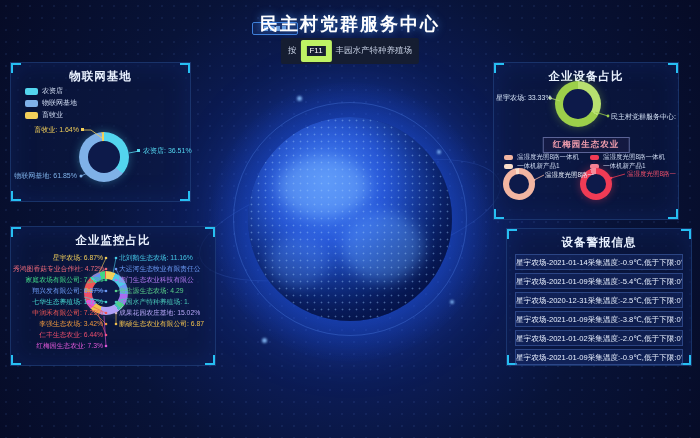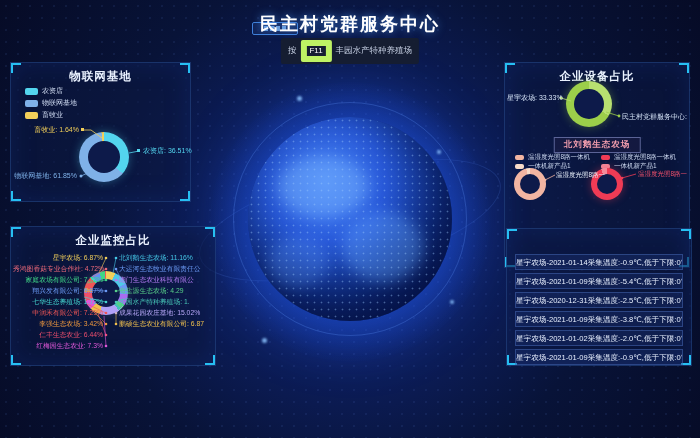--- a/index.html
+++ b/index.html
@@ -206,36 +206,36 @@
     <div class="lbl r" style="left:2px;top:115px;width:90px;color:#e058d8;">红梅园生态农业: 7.3%</div>
     <div class="lbl" style="left:108px;top:27px;color:#45c8e8;">北刘鹅生态农场: 11.16%</div>
     <div class="lbl" style="left:108px;top:38px;color:#6b9af5;">大运河生态牧业有限责任公</div>
     <div class="lbl" style="left:108px;top:49px;color:#b07af0;">陶门生态农业科技有限公</div>
     <div class="lbl" style="left:108px;top:60px;color:#58d08a;">海盐源生态农场: 4.29</div>
     <div class="lbl" style="left:108px;top:71px;color:#48c8b8;">丰园水产特种养殖场: 1.</div>
     <div class="lbl" style="left:108px;top:82px;color:#b8a8f8;">成果花园农庄基地: 15.02%</div>
     <div class="lbl" style="left:108px;top:93px;color:#f0c04e;">鹏硕生态农业有限公司: 6.87</div>
   </div>
 
-  <div class="panel" style="left:504px;top:62px;width:186px;height:206px;">
+  <div class="panel" style="left:493px;top:62px;width:186px;height:158px;">
     <div class="p-title">企业设备占比</div>
     <div class="donut" id="donutDevice"></div>
     <svg class="lines" width="186" height="158">
       <polyline points="66,38 56,35" fill="none" stroke="#b8e070" stroke-width="0.8"></polyline>
         <circle cx="56" cy="35" r="1.4" fill="#b8e070"></circle>
       <polyline points="101,49 114,53" fill="none" stroke="#9ccf4a" stroke-width="0.8"></polyline>
         <circle cx="114" cy="53" r="1.4" fill="#9ccf4a"></circle>
       <polyline points="40,117 50,112" fill="none" stroke="#f2b5a2" stroke-width="0.8"></polyline>
         <circle cx="40" cy="117" r="1.3" fill="#f2b5a2"></circle>
       <polyline points="117,115 131,111" fill="none" stroke="#f03b55" stroke-width="0.8"></polyline>
         <circle cx="117" cy="115" r="1.3" fill="#f03b55"></circle>
     </svg>
     <div class="lbl r" style="left:2px;top:31px;width:52px;color:#d6e4f8;font-size:7px;">星宇农场: 33.33%</div>
     <div class="lbl" style="left:117px;top:50px;color:#d6e4f8;font-size:7px;">民主村党群服务中心:</div>
-    <div id="classTitle">北刘鹅生态农场</div>
+    <div id="classTitle">红梅园生态农业</div>
     <div class="legend-row" style="left:10px;top:90px;">
       <span class="swatch sm" style="background:#f2b5a2;"></span>
       <span class="t" style="font-size:6.5px;">温湿度光照8路一体机</span>
     </div>
     <div class="legend-row" style="left:10px;top:99px;">
       <span class="swatch sm" style="background:#f8dcc9;"></span>
       <span class="t" style="font-size:6.5px;">一体机新产品1</span>
     </div>
     <div class="legend-row" style="left:96px;top:90px;">
       <span class="swatch sm" style="background:#f03b55;"></span>
@@ -245,20 +245,21 @@
       <span class="swatch sm" style="background:#f58a9a;"></span>
       <span class="t" style="font-size:6.5px;">一体机新产品1</span>
     </div>
     <div class="donut" id="donutClassA"></div>
     <div class="donut" id="donutClassB"></div>
     <div class="lbl" style="left:51px;top:108px;color:#e8f0fa;font-size:6.5px;">温湿度光照8路一</div>
     <div class="lbl" style="left:133px;top:107px;color:#f0506a;font-size:6.5px;">温湿度光照8路一</div>
   </div>
 
   <div class="panel" style="left:506px;top:228px;width:186px;height:138px;padding-top:22px;">
+    <div class="p-title">设备警报信息</div>
     <div class="alarm-row">星宇农场-2021-01-14采集温度:-0.9℃,低于下限:0℃</div>
     <div class="alarm-row">星宇农场-2021-01-09采集温度:-5.4℃,低于下限:0℃</div>
     <div class="alarm-row">星宇农场-2020-12-31采集温度:-2.5℃,低于下限:0℃</div>
     <div class="alarm-row">星宇农场-2021-01-09采集温度:-3.8℃,低于下限:0℃</div>
     <div class="alarm-row">星宇农场-2021-01-02采集温度:-2.0℃,低于下限:0℃</div>
     <div class="alarm-row">星宇农场-2021-01-09采集温度:-0.9℃,低于下限:0℃</div>
   </div>
 </div>
 
 </body></html>

